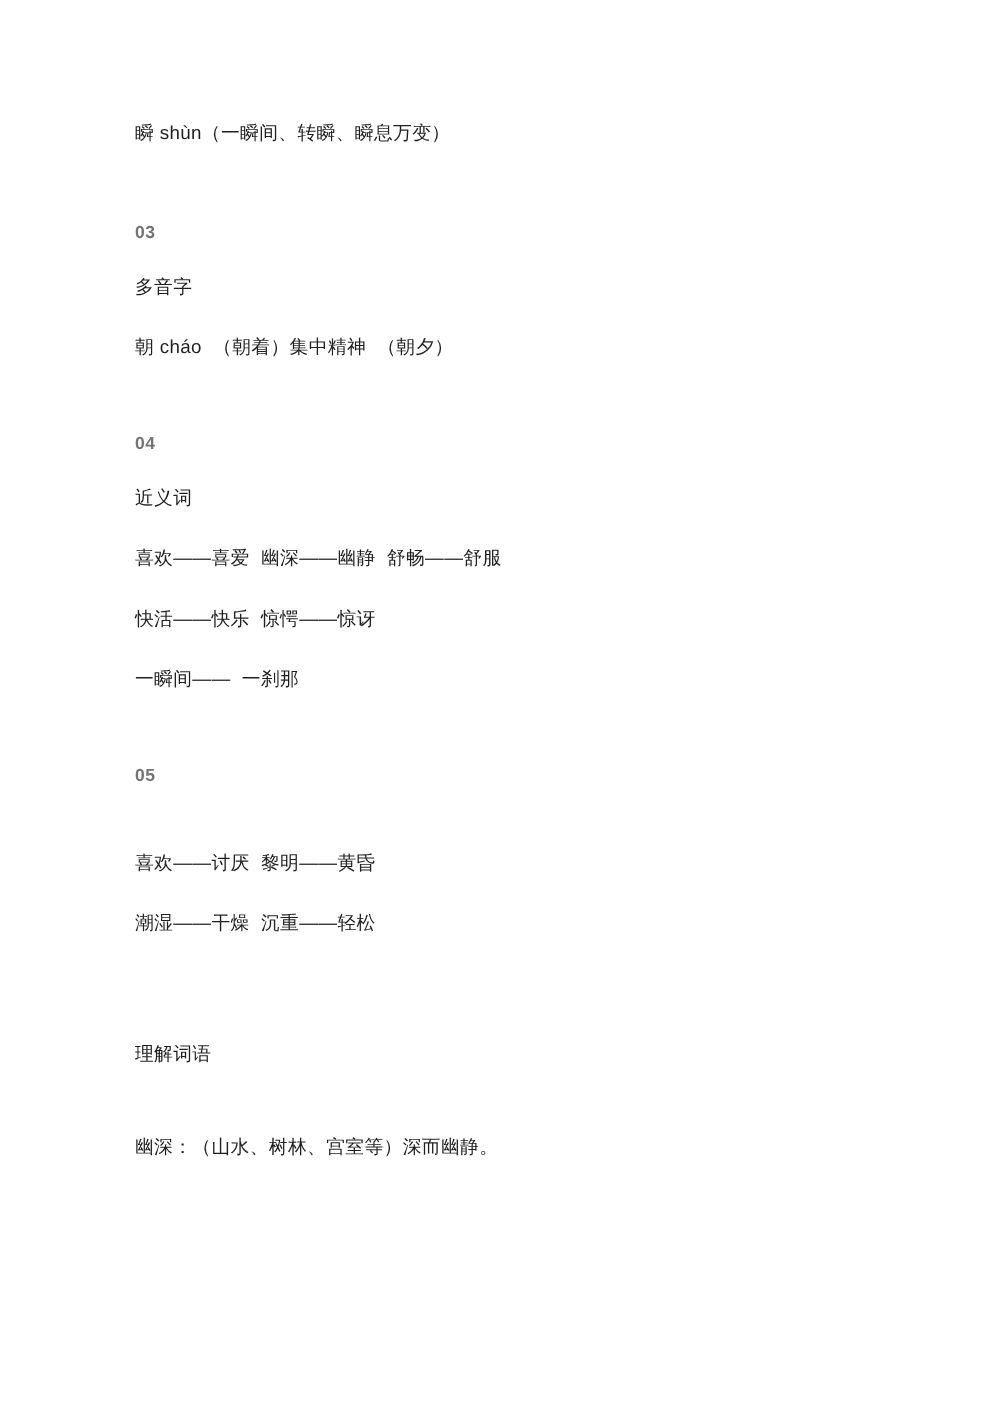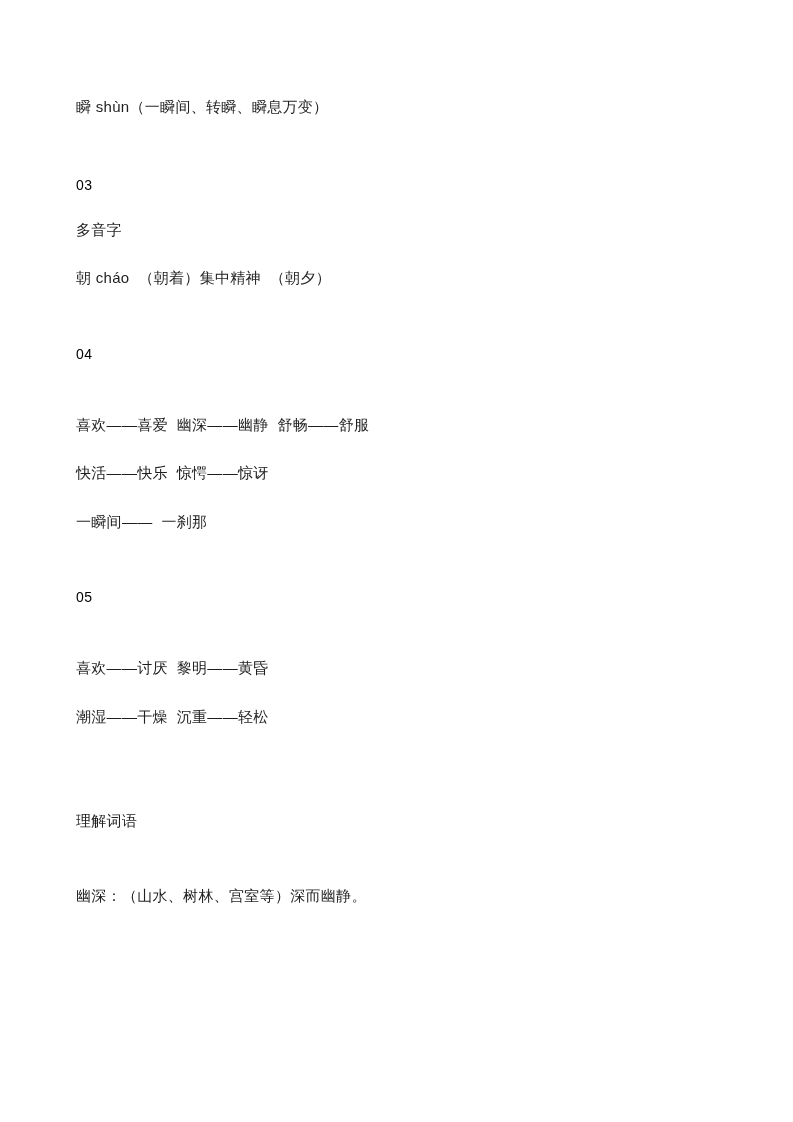--- a/index.html
+++ b/index.html
@@ -12,36 +12,36 @@
     height: 1122px;
     font-family: "Liberation Sans", "DejaVu Sans", sans-serif;
     color: #1a1a1a;
     position: relative;
     overflow: hidden;
   }
   .page {
     box-sizing: border-box;
     width: 793px;
     height: 1122px;
-    padding: 96px 118px 0 76px;
+    padding: 96px 118px 0 108px;
   }
   .line {
     font-size: 15px;
     line-height: 1.5;
     color: #1f1f1f;
     letter-spacing: 0.3px;
     white-space: pre-wrap;
   }
   .block {
     margin: 0 0 0 0;
   }
   .section-num {
     font-size: 14px;
-    font-weight: normal;
-    color: #000000;
+    font-weight: bold;
+    color: #737373;
     letter-spacing: 0.5px;
   }
   .row-space-sm { height: 26px; }
   .row-space-xs { height: 16px; }
   .sec-gap { height: 40px; }
   .spacer-line { height: 42px; }
 </style>
 </head>
 <body>
 
@@ -56,20 +56,21 @@
   <div class="row-space-sm"></div>
   <div class="line">多音字</div>
   <div class="row-space-sm"></div>
   <div class="line">朝 cháo  （朝着）集中精神  （朝夕）</div>
 
   <div class="sec-gap"></div>
   <div class="row-space-xs"></div>
 
   <div class="section-num">04</div>
   <div class="row-space-sm"></div>
+  <div class="line">近义词</div>
   <div class="row-space-sm"></div>
   <div class="line">喜欢——喜爱  幽深——幽静  舒畅——舒服</div>
   <div class="row-space-sm"></div>
   <div class="line">快活——快乐  惊愕——惊讶</div>
   <div class="row-space-sm"></div>
   <div class="line">一瞬间——  一刹那</div>
 
   <div class="sec-gap"></div>
   <div class="row-space-xs"></div>
 

